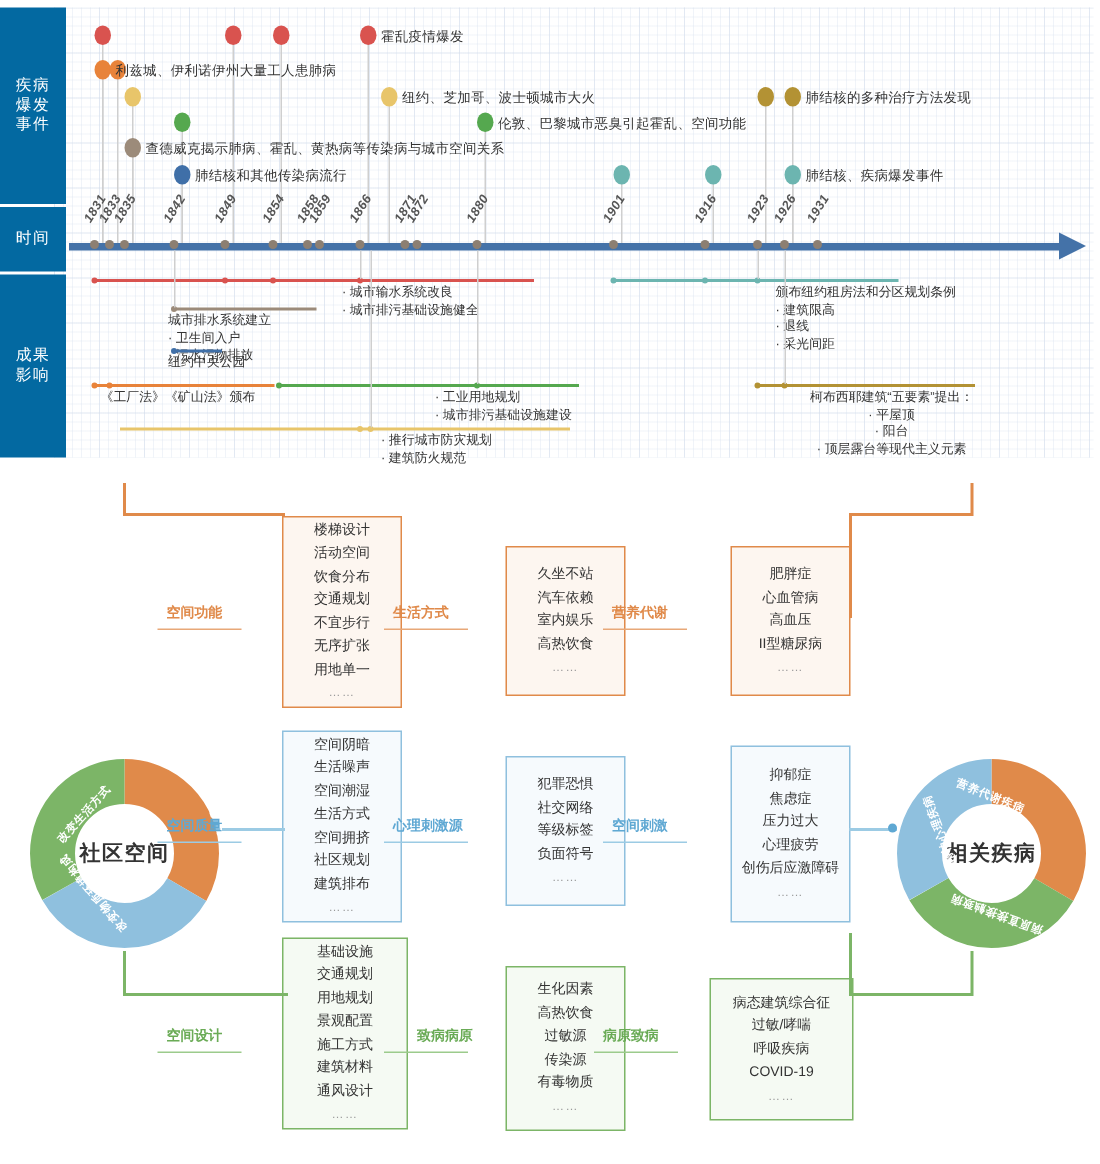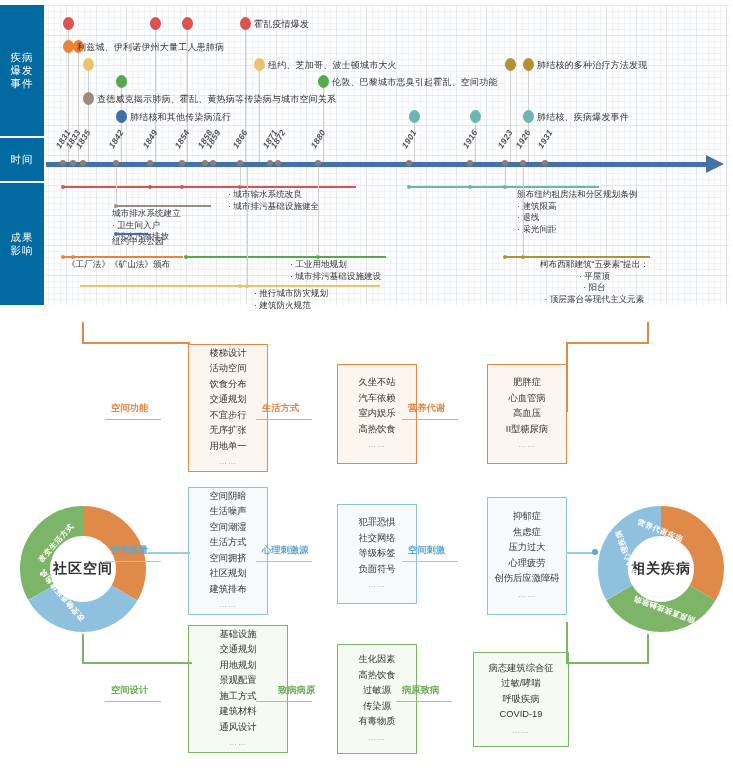--- a/index.html
+++ b/index.html
@@ -357,21 +357,21 @@
         <div>心理疲劳</div>
         <div>创伤后应激障碍</div>
         <div class="dots">……</div>
       </div>
       <div class="conn-label c-blue" style="left: 111px; top: 222px;">空间质量</div>
       <div class="conn-line l-blue" style="left: 105px; top: 239px; width: 56px;"></div>
       <div class="conn-label c-blue" style="left: 262px; top: 222px;">心理刺激源</div>
       <div class="conn-line l-blue" style="left: 256px; top: 239px; width: 56px;"></div>
       <div class="conn-label c-blue" style="left: 408px; top: 222px;">空间刺激</div>
       <div class="conn-line l-blue" style="left: 402px; top: 239px; width: 56px;"></div>
-      <div class="card green" style="left: 188px; top: 303px; width: 100px; height: 128px;">
+      <div class="card green" style="left: 188px; top: 303px; width: 84px; height: 128px;">
         <div>基础设施</div>
         <div>交通规划</div>
         <div>用地规划</div>
         <div>景观配置</div>
         <div>施工方式</div>
         <div>建筑材料</div>
         <div>通风设计</div>
         <div class="dots">……</div>
       </div>
       <div class="card green" style="left: 337px; top: 322px; width: 80px; height: 110px;">

